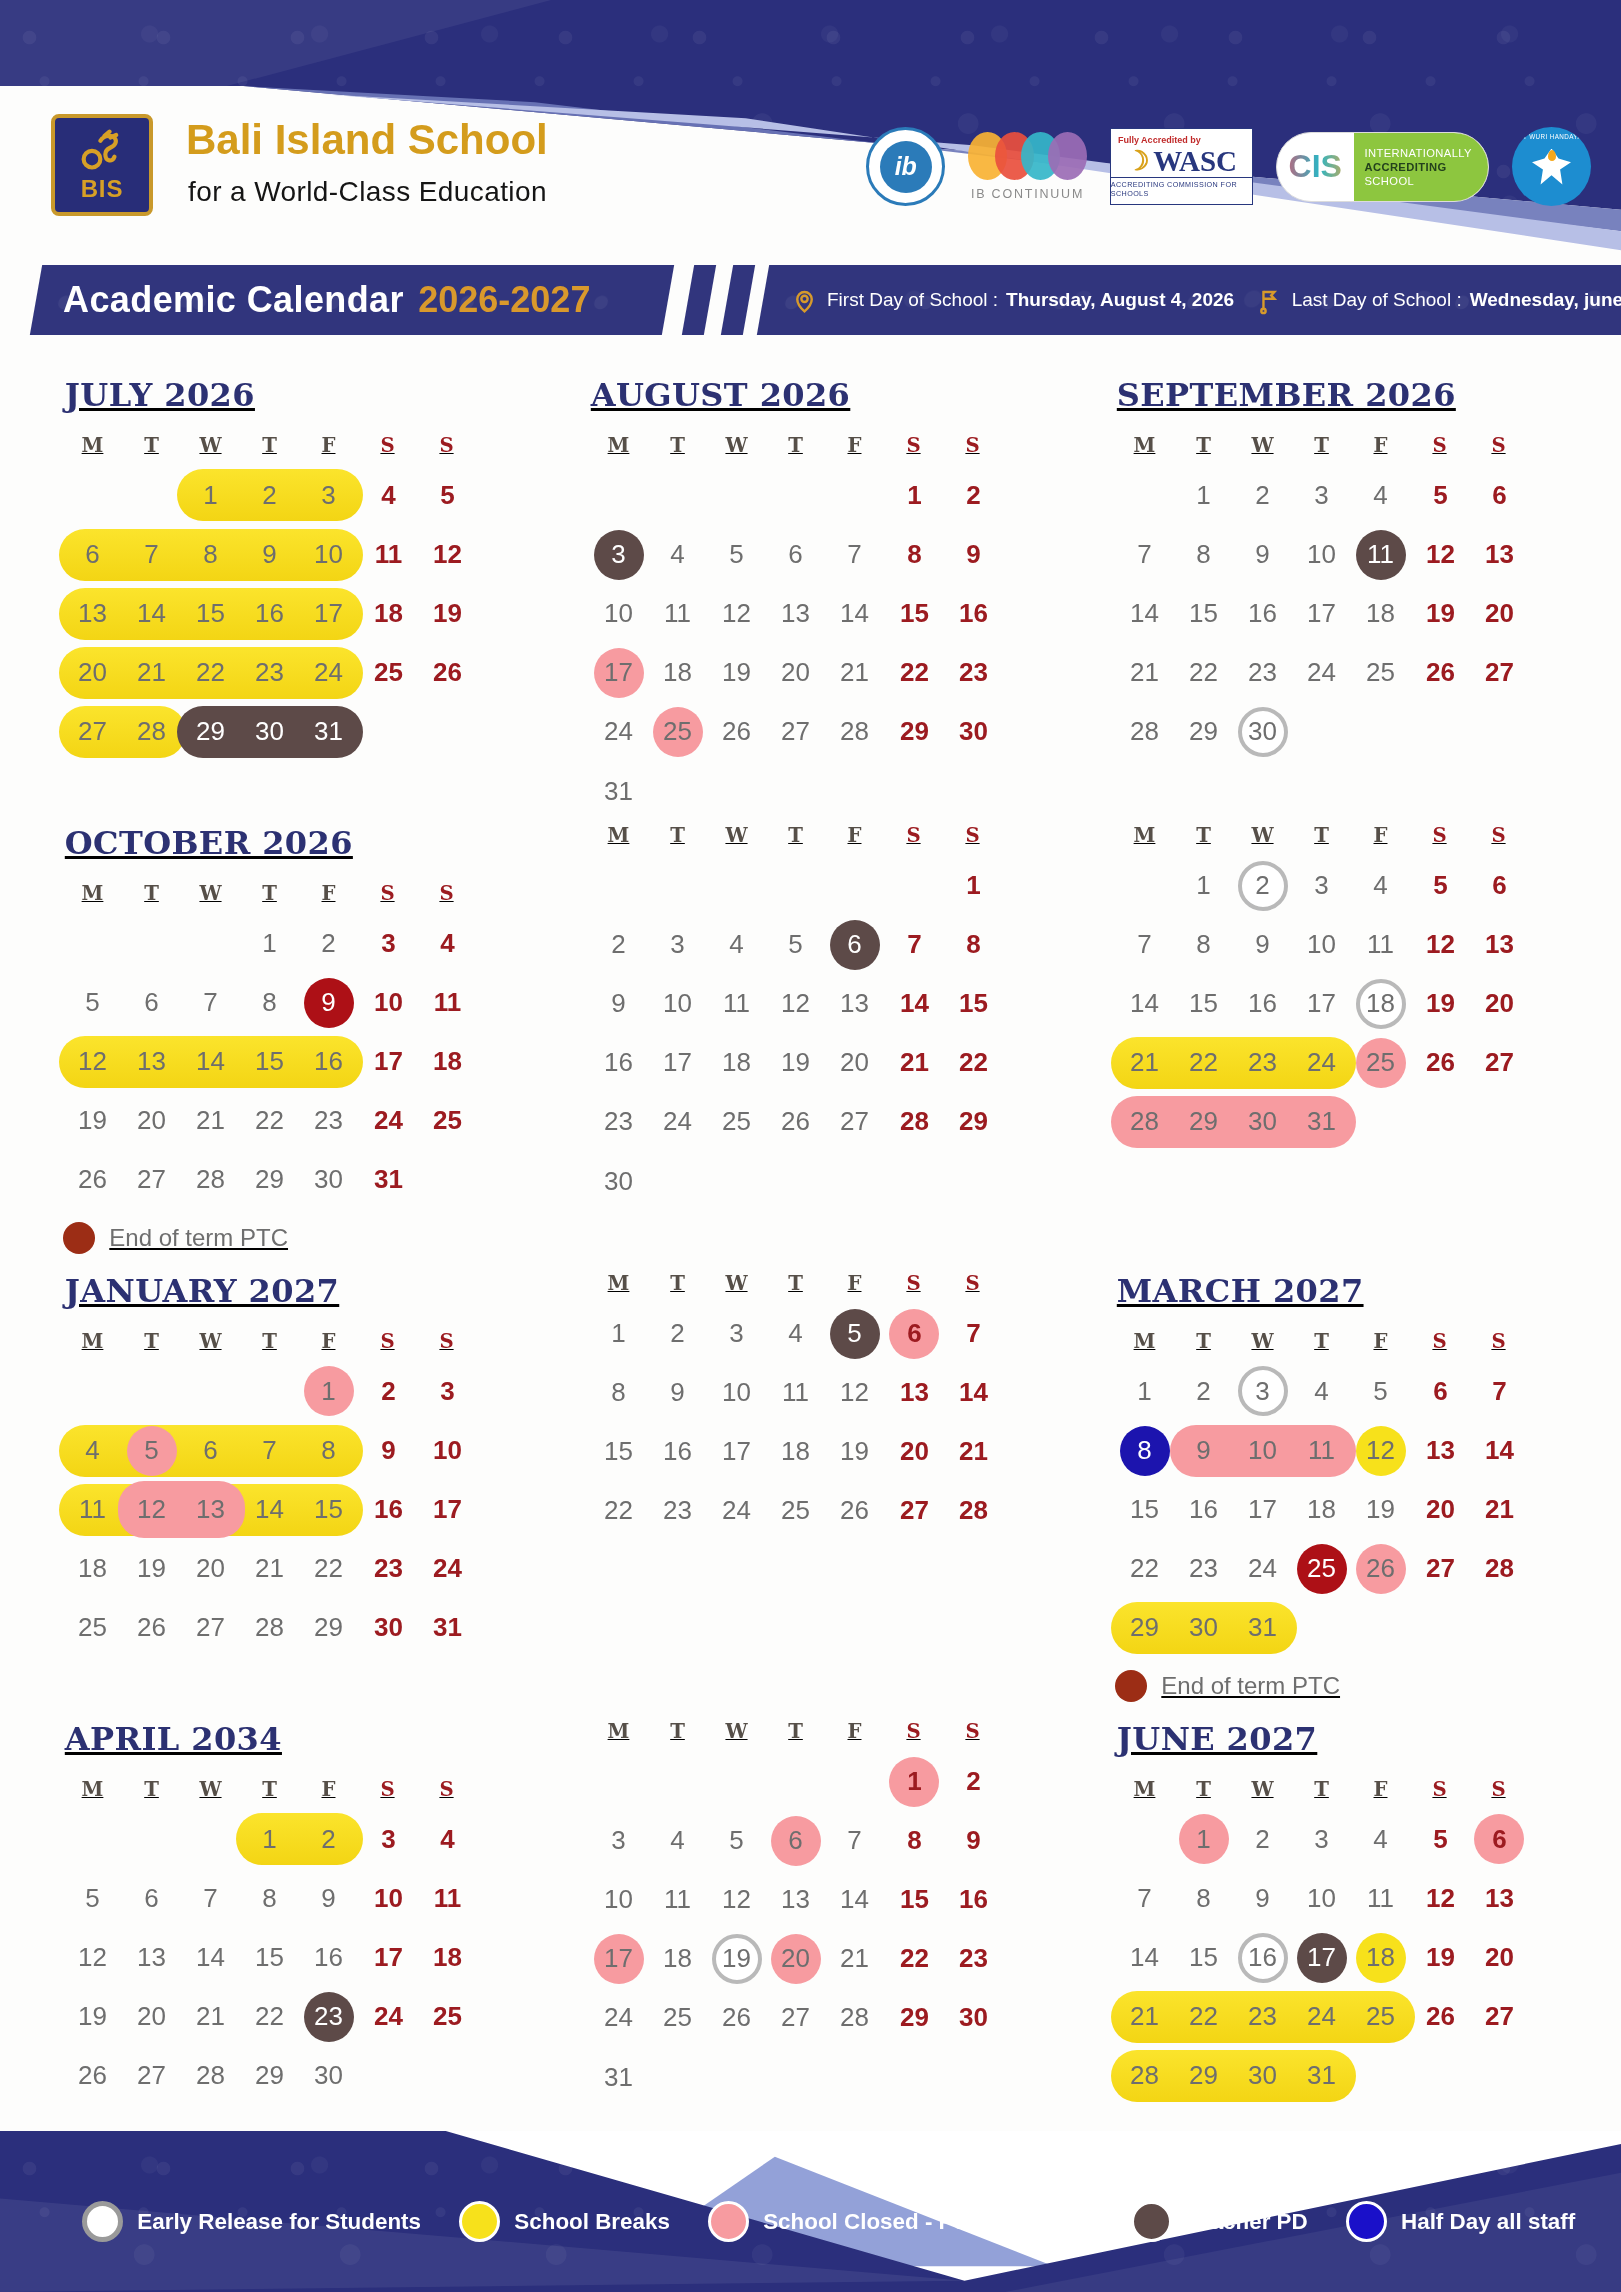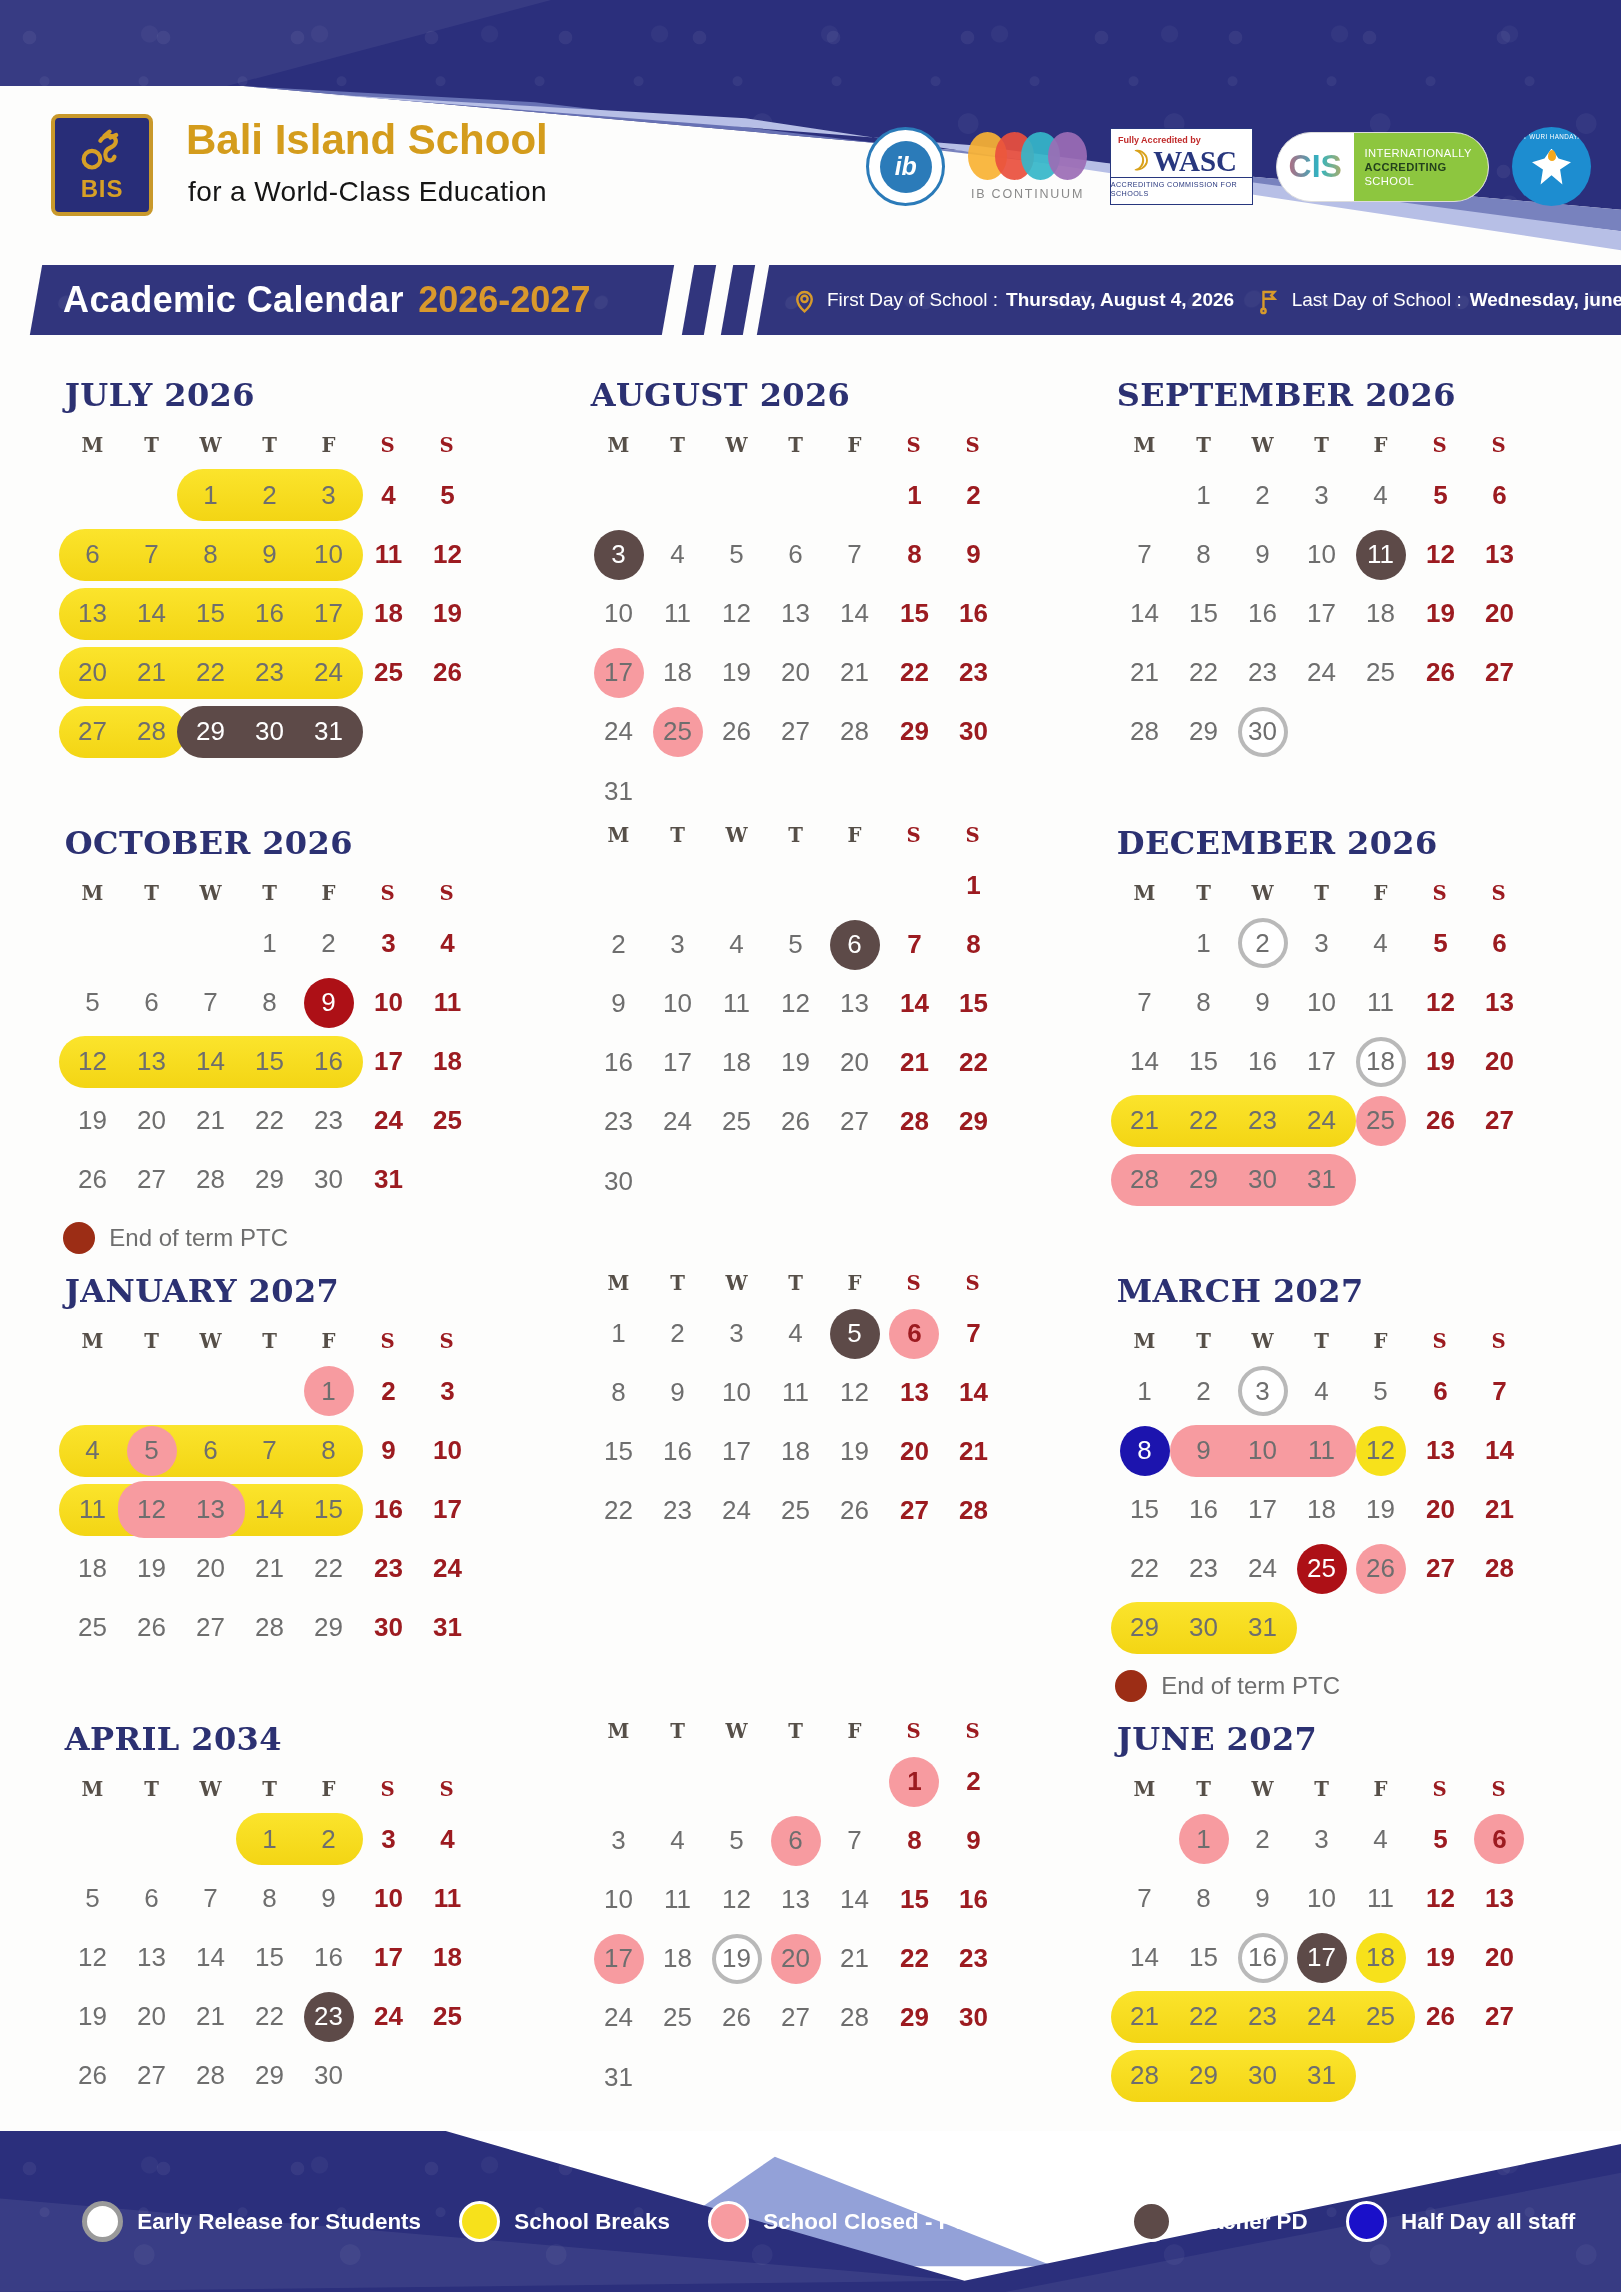--- a/index.html
+++ b/index.html
@@ -76,21 +76,21 @@
   .seg-info{left:763px;width:905px;}
   .unskew{transform:skewX(10deg);height:100%;display:flex;align-items:center;}
   .seg-main .unskew{padding-left:27px;gap:14.3px;}
   .banner-title{color:#fff;font-size:36px;font-weight:700;letter-spacing:0.4px;}
   .banner-years{color:var(--gold2);font-size:36px;font-weight:700;}
   .seg-info .unskew{padding-left:27px;gap:8px;font-size:19px;color:#fff;white-space:nowrap;}
   .seg-info b{font-weight:700;}
   .binfo-icon{width:29px;height:29px;flex:0 0 auto;}
   
   .months{position:absolute;left:63px;top:376px;width:1501px;display:grid;
-      grid-template-columns:423px 423px 423px;column-gap:103px;grid-auto-rows:448px;}
+      grid-template-columns:423px 423px 423px;column-gap:103px;grid-auto-rows:448px;text-decoration:underline;}
   .month{position:relative;}
   .month-title{font-family:"DejaVu Serif",serif;font-weight:700;font-size:32px;color:var(--titleNavy);
       letter-spacing:0.4px;margin:0 0 19.7px 1.8px;}
   .wk-row{display:flex;width:414px;margin-bottom:9px;}
   .wk{width:59px;text-align:center;font-family:"DejaVu Serif",serif;font-weight:700;font-size:19.7px;color:var(--wkhdr);}
   .wk.we{color:var(--maroon);}
   .dgrid{position:relative;width:414px;}
   .d{position:absolute;width:59px;height:59px;display:flex;align-items:center;justify-content:center;
      font-size:26px;color:var(--gray);z-index:3;}
   .d.we{font-weight:700;color:var(--maroon);}
@@ -450,21 +450,20 @@
         <div class="d" style="left: 59px; top: 236px;">24</div>
         <div class="d" style="left: 118px; top: 236px;">25</div>
         <div class="d" style="left: 177px; top: 236px;">26</div>
         <div class="d" style="left: 236px; top: 236px;">27</div>
         <div class="d we" style="left: 296px; top: 236px;">28</div>
         <div class="d we" style="left: 355px; top: 236px;">29</div>
         <div class="d" style="left: 0px; top: 296px;">30</div>
       </div>
     </div>
     <div class="month">
-      <div class="month-title">DECEMBER 2026</div>
       <div class="wk-row">
         <div class="wk">M</div>
         <div class="wk">T</div>
         <div class="wk">W</div>
         <div class="wk">T</div>
         <div class="wk">F</div>
         <div class="wk we">S</div>
         <div class="wk we">S</div>
       </div>
       <div class="dgrid" style="height: 296px;">

